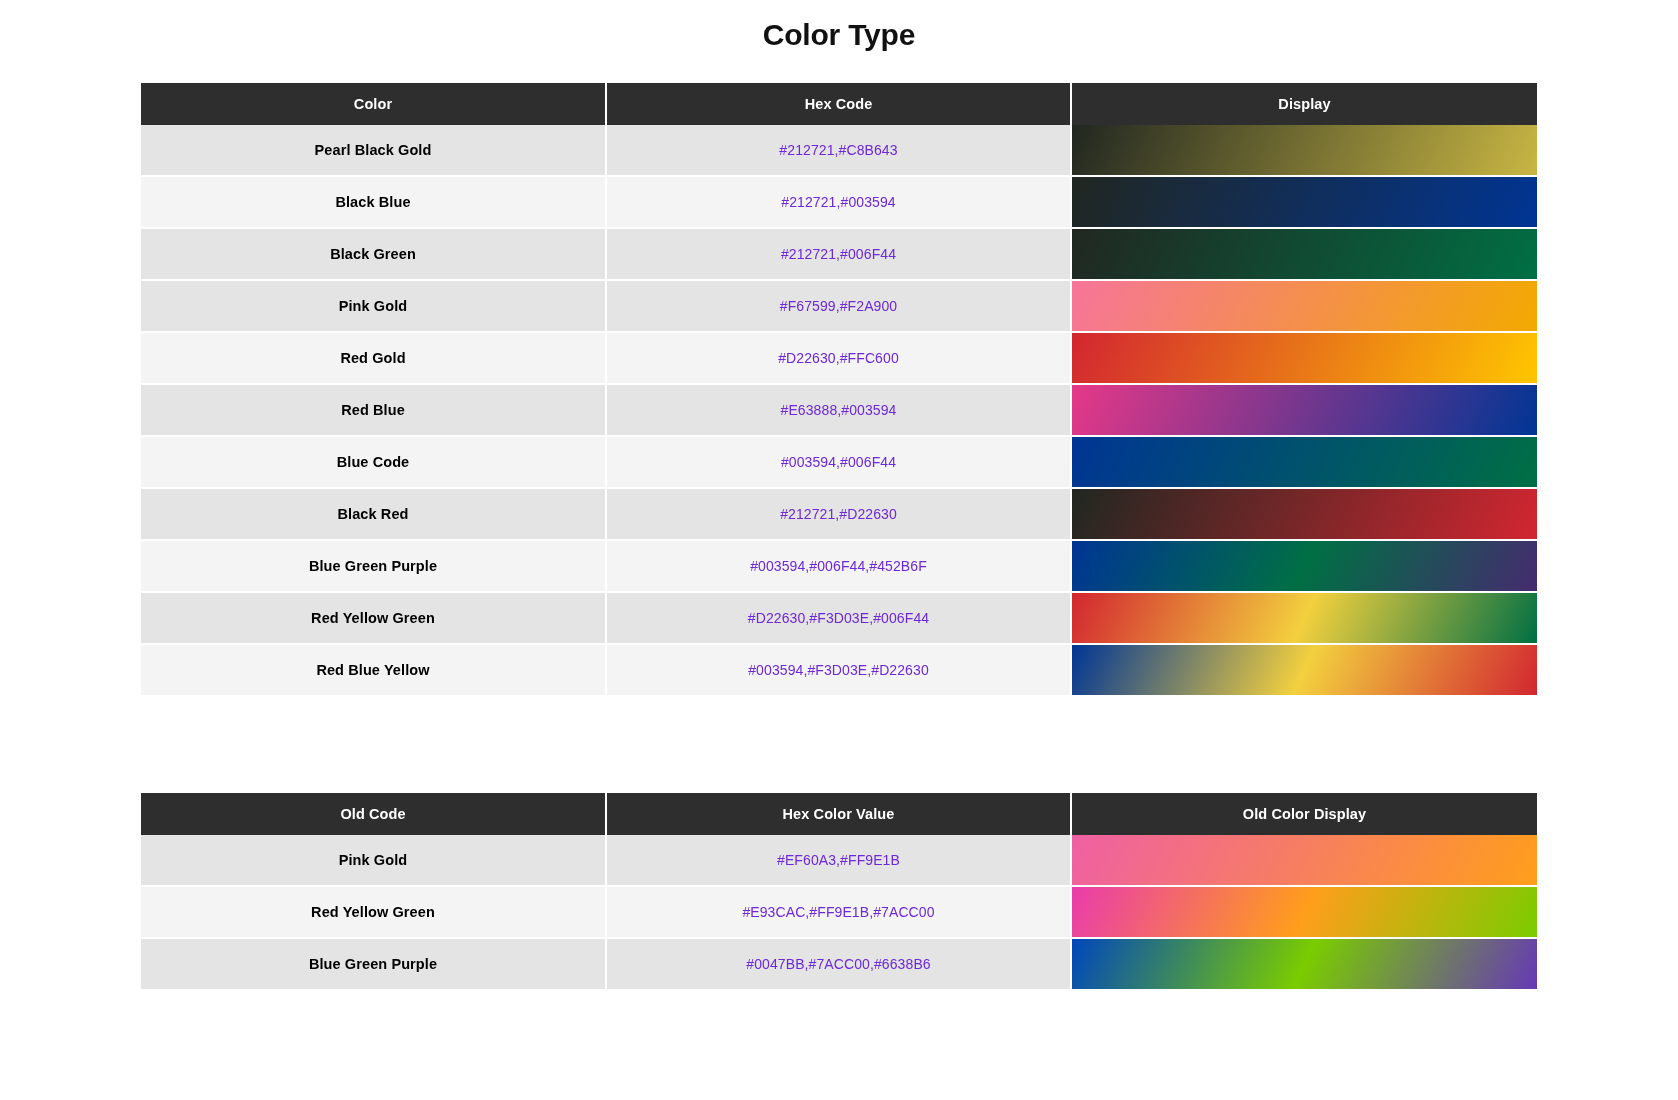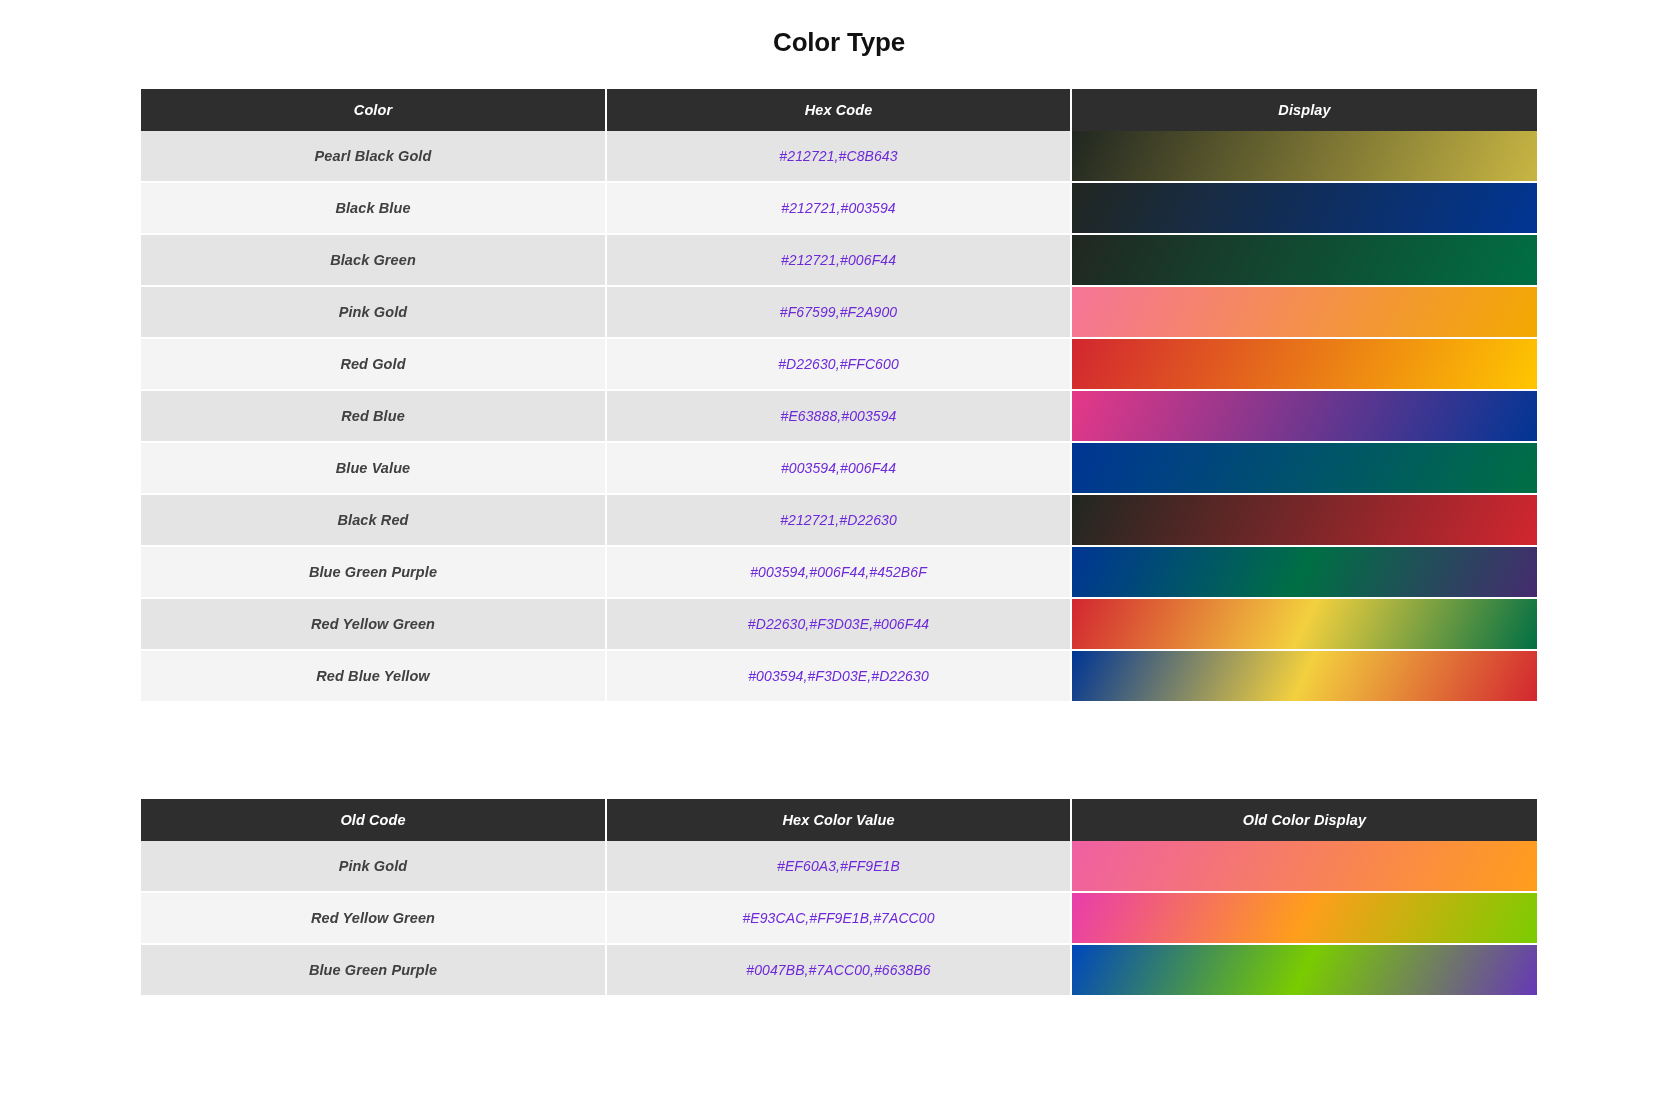--- a/index.html
+++ b/index.html
@@ -16,31 +16,30 @@
     overflow: hidden;
   }
   .page {
     position: relative;
     width: 1678px;
     height: 1100px;
     box-sizing: border-box;
   }
   .page-title {
     margin: 0;
-    padding-top: 27px;
-    text-align: center;
-    font-size: 26px;
+    padding-top: 18px;
+    text-align: center;
+    font-size: 30px;
     font-weight: bold;
     letter-spacing: -0.2px;
     color: #111111;
   }
   .table-wrap {
     width: 1396px;
     margin: 7px auto;
-    font-style: italic;
   }
   .table-wrap.first { margin-top: 31px; }
   .table-wrap.second { margin-top: 96px; }
 
   table.color-table {
     width: 1396px;
     border-collapse: collapse;
     table-layout: fixed;
   }
   table.color-table col.c-name    { width: 465px; }
@@ -68,21 +67,21 @@
     border-right: 2px solid #ffffff;
     border-bottom: 2px solid #ffffff;
     vertical-align: middle;
   }
   table.color-table tbody td:last-child { border-right: none; }
 
   .cell-name {
     text-align: center;
     font-size: 14.5px;
     font-weight: bold;
-    color: #404040;
+    color: #000000;
     letter-spacing: 0.1px;
   }
   .cell-hex {
     text-align: center;
     font-size: 14px;
     font-weight: normal;
     color: #6d28d9;
     letter-spacing: 0.1px;
   }
   .cell-display {
@@ -154,21 +153,21 @@
             </td>
           </tr>
           <tr class="row-odd">
             <td class="cell-name">Red Blue</td>
             <td class="cell-hex">#E63888,#003594</td>
             <td class="cell-display">
               <span class="swatch" style="background: linear-gradient(115deg, rgb(230, 56, 136), rgb(0, 53, 148));"></span>
             </td>
           </tr>
           <tr class="row-even">
-            <td class="cell-name">Blue Value</td>
+            <td class="cell-name">Blue Code</td>
             <td class="cell-hex">#003594,#006F44</td>
             <td class="cell-display">
               <span class="swatch" style="background: linear-gradient(115deg, rgb(0, 53, 148), rgb(0, 111, 68));"></span>
             </td>
           </tr>
           <tr class="row-odd">
             <td class="cell-name">Black Red</td>
             <td class="cell-hex">#212721,#D22630</td>
             <td class="cell-display">
               <span class="swatch" style="background: linear-gradient(115deg, rgb(33, 39, 33), rgb(210, 38, 48));"></span>

